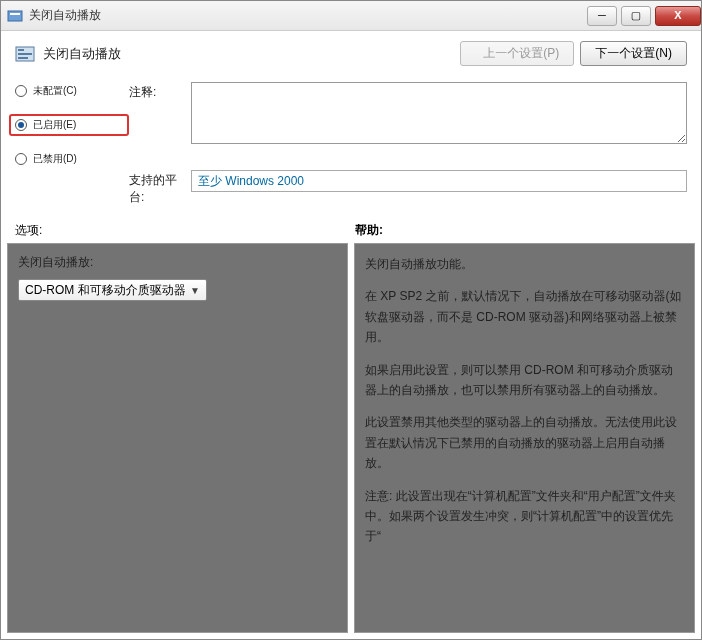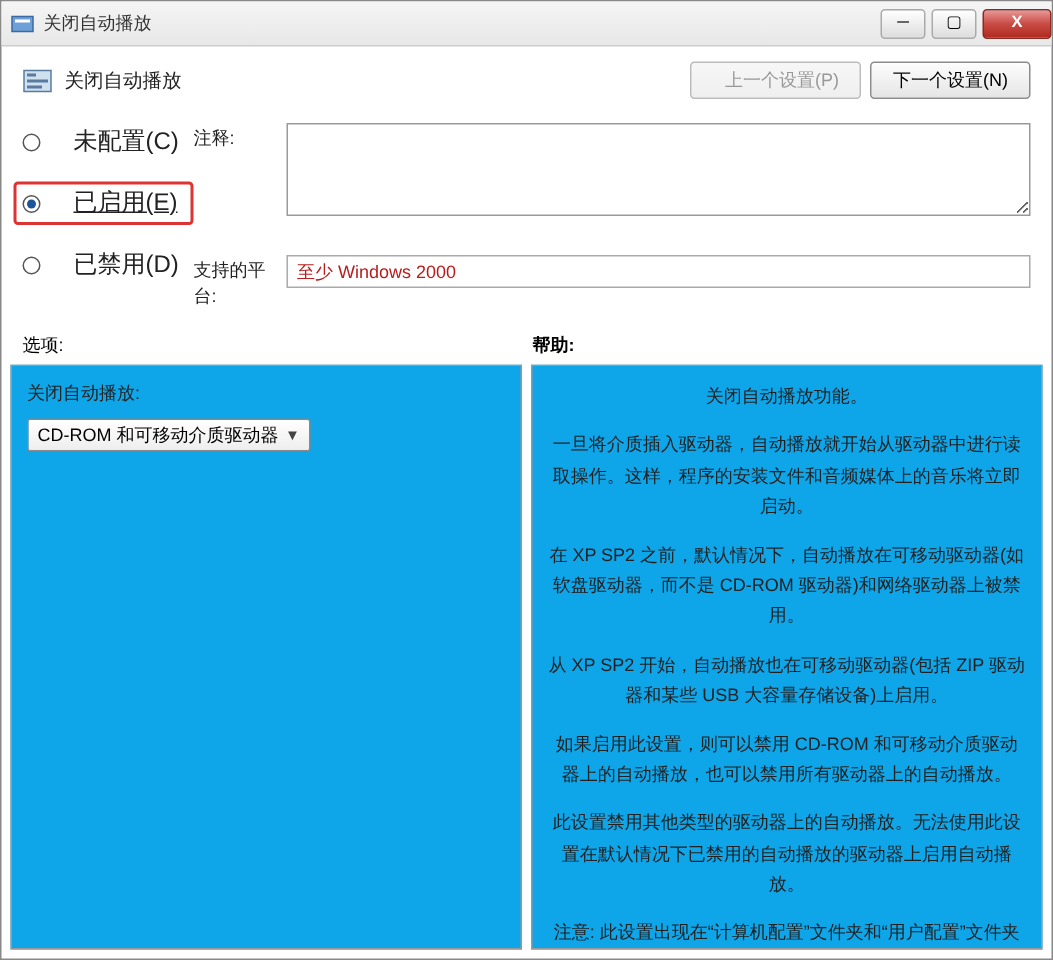--- a/index.html
+++ b/index.html
@@ -15,38 +15,38 @@
 .top-section { padding: 10px 14px 8px 14px; display: flex; flex-direction: column; gap: 4px; }
 .top-row { display: flex; align-items: center; }
 .top-row .main-icon { width: 20px; height: 20px; display: inline-flex; align-items: center; justify-content: center; margin-right: 8px; }
 .top-row .main-icon svg { width: 20px; height: 20px; }
 .top-row .page-title { font-size: 13px; flex: 1; color: #222; }
 .nav-btns { display: flex; gap: 6px; }
 .btn { border: 1px solid #8c8c8c; border-radius: 3px; background: linear-gradient(180deg, #fdfdfd 0%, #e5e5e5 100%); padding: 3px 14px; font-size: 12px; cursor: pointer; }
 .btn.disabled { color: #999; background: linear-gradient(180deg, #f7f7f7 0%, #efefef 100%); border-color: #bbb; padding-left: 22px; }
 .config-row { display: flex; padding: 8px 14px 6px 14px; }
 .config-left { width: 114px; display: flex; flex-direction: column; gap: 14px; padding-top: 0; }
-.radio-item { display: flex; align-items: center; gap: 22px; font-size: 16px; color: #222; padding: 2px 0; }
+.radio-item { display: flex; align-items: center; gap: 6px; font-size: 10px; color: #222; padding: 2px 0; }
 .radio-item .radio { width: 12px; height: 12px; border: 1px solid #555; border-radius: 50%; display: inline-flex; align-items: center; justify-content: center; }
 .radio-item .radio.checked::after { content: ""; width: 6px; height: 6px; border-radius: 50%; background: #1a5599; display: block; }
-.radio-item.highlighted { border: 2px solid #d33; border-radius: 3px; padding: 2px 4px; margin-left: -6px; text-decoration: underline; }
+.radio-item.highlighted { border: 2px solid #d33; border-radius: 3px; padding: 2px 4px; margin-left: -6px; }
 .config-right { flex: 1; display: flex; flex-direction: column; gap: 20px; }
 .field-row { display: flex; }
 .field-label { width: 62px; font-size: 12px; color: #222; padding-top: 2px; }
 .comment-box { flex: 1; height: 62px; border: 1px solid #999; background: #fff; }
-.platform-box { flex: 1; height: 22px; border: 1px solid #aaa; background: #fff; padding: 2px 6px; font-size: 12px; color: #b91c1c; }
+.platform-box { flex: 1; height: 22px; border: 1px solid #aaa; background: #fff; padding: 2px 6px; font-size: 12px; color: #0369a1; }
 .bottom-area { display: flex; flex: 1; padding: 0 6px 6px 6px; gap: 6px; overflow: hidden;}
 .bottom-col { display: flex; flex-direction: column; flex: 1; }
-.panel { border: 1px solid #999; background: #0ea5e9; flex: 1; display: flex; flex-direction: column; padding: 10px; overflow: hidden; }
+.panel { border: 1px solid #999; background: #737373; flex: 1; display: flex; flex-direction: column; padding: 10px; overflow: hidden; }
 .options-body .opt-label { font-size: 12px; color: #222; margin-bottom: 8px; }
 .select-wrap { display: flex; align-items: center; border: 1px solid #888; background: linear-gradient(180deg, #fff 0%, #eee 100%); width: 189px; height: 22px; padding: 0 4px 0 6px; font-size: 12px; border-radius: 2px; }
 .select-wrap span.txt { flex: 1; }
 .select-wrap .chev { width: 14px; text-align: center; color: #444; font-size: 10px; }
 .help-body { font-size: 12px; color: #222; line-height: 1.7; overflow: hidden; }
-.help-body p { margin-bottom: 12px; text-align: center; }
+.help-body p { margin-bottom: 12px; }
 .section-headers { display:flex; padding:10px 14px 4px 14px; }
 .section-headers .hdr-left { width:50%; font-size:12px; }
 .section-headers .hdr-right { width:50%; font-size:12px; padding-left:4px;font-weight:bold;}
 </style>
 </head>
 <body>
 
 <div class="window">
   <div class="titlebar">
     <span class="app-icon">
@@ -125,22 +125,20 @@
         <div class="opt-label">关闭自动播放:</div>
         <div class="select-wrap">
           <span class="txt">CD-ROM 和可移动介质驱动器</span>
           <span class="chev">▼</span>
         </div>
       </div>
     </div>
     <div class="bottom-col">
       <div class="panel help-body">
         <p>关闭自动播放功能。</p>
-        <p>一旦将介质插入驱动器，自动播放就开始从驱动器中进行读取操作。这样，程序的安装文件和音频媒体上的音乐将立即启动。</p>
         <p>在 XP SP2 之前，默认情况下，自动播放在可移动驱动器(如软盘驱动器，而不是 CD-ROM 驱动器)和网络驱动器上被禁用。</p>
-        <p>从 XP SP2 开始，自动播放也在可移动驱动器(包括 ZIP 驱动器和某些 USB 大容量存储设备)上启用。</p>
         <p>如果启用此设置，则可以禁用 CD-ROM 和可移动介质驱动器上的自动播放，也可以禁用所有驱动器上的自动播放。</p>
         <p>此设置禁用其他类型的驱动器上的自动播放。无法使用此设置在默认情况下已禁用的自动播放的驱动器上启用自动播放。</p>
         <p>注意: 此设置出现在“计算机配置”文件夹和“用户配置”文件夹中。如果两个设置发生冲突，则“计算机配置”中的设置优先于“</p>
       </div>
     </div>
   </div>
 </div>
 
 </body></html>

